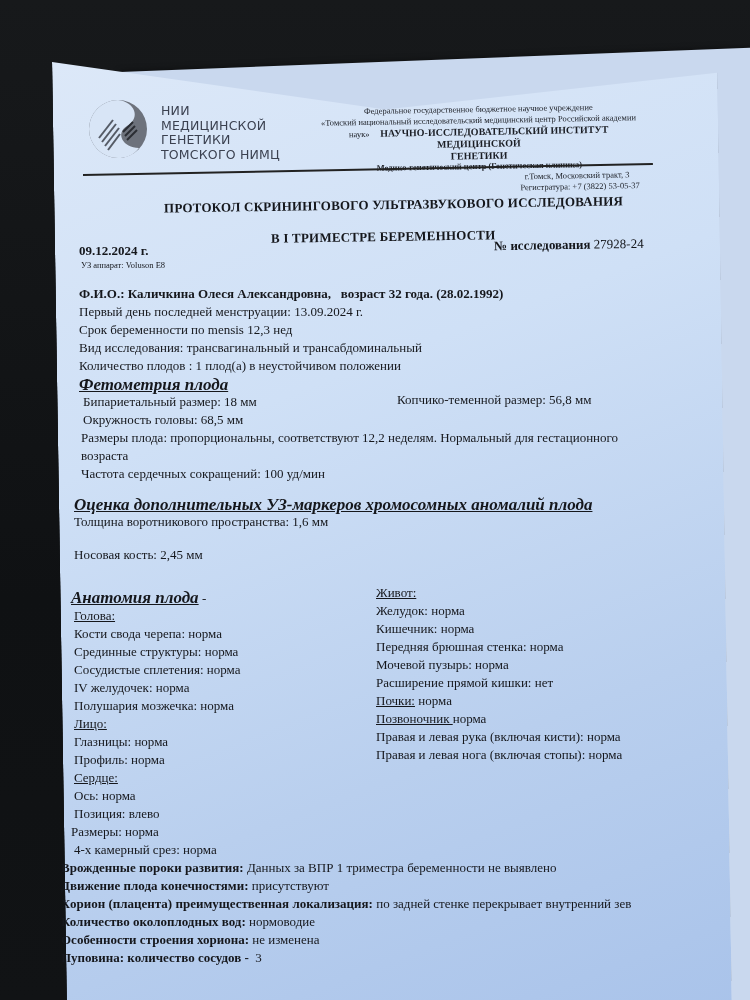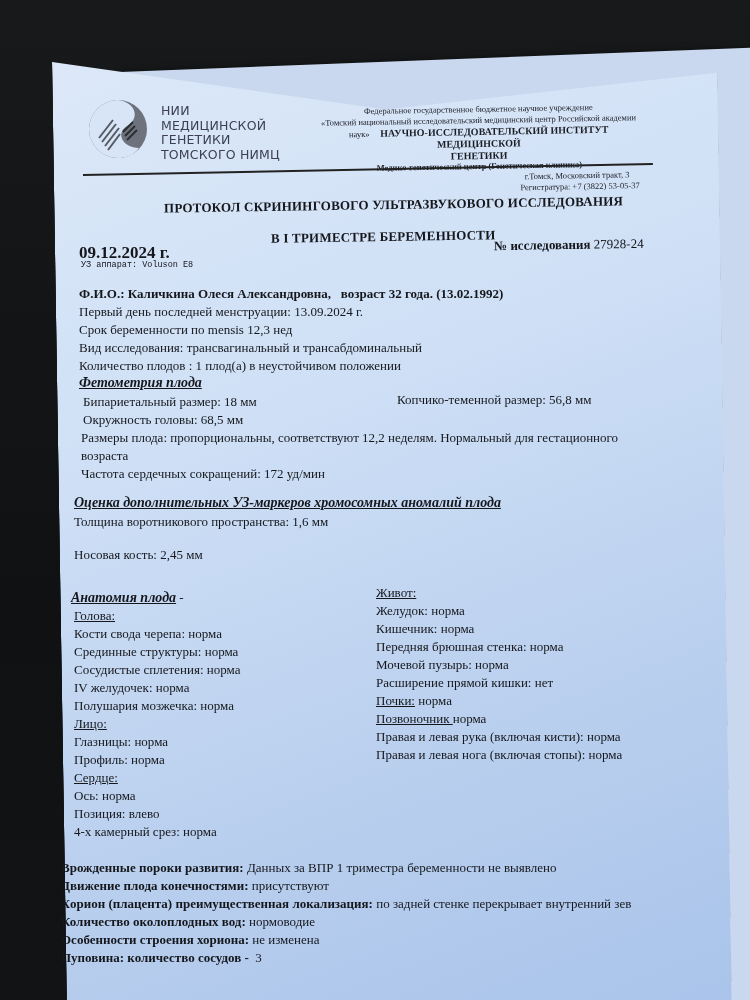--- a/index.html
+++ b/index.html
@@ -27,28 +27,28 @@
   
   .logo { position:absolute; left:78px; top:98px; width:62px; height:62px; }
   .logo-text { position:absolute; left:152px; top:104px; font-family:"DejaVu Sans", sans-serif;
     font-size:12.5px; line-height:14.5px; color:#3b4150; letter-spacing:0.2px; }
   .inst { position:absolute; left:300px; top:104px; width:340px; font-size:8.5px; line-height:11px; text-align:center; color:#1b1e25; }
   .inst .big { font-weight:bold; font-size:10px; }
   .hdr-rule { position:absolute; left:74px; top:174px; width:570px; height:1.5px; background:#222;
     transform: rotate(-1.1deg); transform-origin:left; }
 
   .title { font-weight:bold; font-size:13px; letter-spacing:0.2px; }
-  .date { font-weight:bold; font-size:17px; }
+  .date { font-weight:bold; font-size:13px; }
   .small { font-size:8.5px; }
   .study { font-size:13px; }
   .study b { font-weight:bold; }
 
   .line { font-size:13px; line-height:18px; }
   .b { font-weight:bold; }
-  .sec { font-weight:bold; font-style:italic; text-decoration:underline; font-size:14px; }
+  .sec { font-weight:bold; font-style:italic; text-decoration:underline; font-size:17px; }
   .u { text-decoration:underline; }
 </style>
 </head>
 <body>
 
 <div class="sheet-back"></div>
 <div class="sheet"></div>
 
 <div class="content">
 
@@ -84,43 +84,43 @@
     <div class="big">ГЕНЕТИКИ</div>
     <div class="b">Медико-генетический центр (Генетическая клиника)</div>
     <div style="text-align:right;padding-right:20px">г.Томск, Московский тракт, 3</div>
     <div style="text-align:right;padding-right:10px">Регистратура: +7 (3822) 53-05-37</div>
   </div>
   <div class="hdr-rule"></div>
 
   <div class="abs title" style="left:155px;top:197px;transform:rotate(-0.9deg);">ПРОТОКОЛ СКРИНИНГОВОГО УЛЬТРАЗВУКОВОГО ИССЛЕДОВАНИЯ</div>
   <div class="abs title" style="left:262px;top:229px;transform:rotate(-0.9deg);">В I ТРИМЕСТРЕ БЕРЕМЕННОСТИ</div>
   <div class="abs date" style="left:70px;top:243px;">09.12.2024 г.</div>
-  <div class="abs small" style="left:72px;top:260px;font-family:Liberation Mono, monospace;">УЗ аппарат: Voluson E8</div>
+  <div class="abs small" style="left:72px;top:260px;">УЗ аппарат: Voluson E8</div>
   <div class="abs study" style="left:485px;top:237px;transform:rotate(-0.9deg);">
     <b>№ исследования</b>
     <span>27928-24</span>
   </div>
 
   <div class="abs line" style="left:70px;top:285px;">
     <span class="b">Ф.И.О.:</span>
     <span class="b">Каличкина Олеся Александровна,</span>&nbsp;&nbsp;
-    <span class="b">возраст 32 года. (13.02.1992)</span>
+    <span class="b">возраст 32 года. (28.02.1992)</span>
   </div>
   <div class="abs line" style="left:70px;top:303px;">Первый день последней менструации: 13.09.2024 г.</div>
   <div class="abs line" style="left:70px;top:321px;">Срок беременности по mensis  12,3 нед</div>
   <div class="abs line" style="left:70px;top:339px;">Вид исследования: трансвагинальный и трансабдоминальный</div>
   <div class="abs line" style="left:70px;top:357px;">Количество плодов : 1 плод(а) в неустойчивом положении</div>
 
   <div class="abs sec" style="left:70px;top:375px;">Фетометрия плода</div>
   <div class="abs line" style="left:74px;top:393px;">Бипариетальный размер:  18 мм</div>
   <div class="abs line" style="left:388px;top:391px;">Копчико-теменной размер: 56,8 мм</div>
   <div class="abs line" style="left:74px;top:411px;">Окружность головы: 68,5 мм</div>
   <div class="abs line" style="left:72px;top:429px;">Размеры плода: пропорциональны, соответствуют  12,2 неделям. Нормальный для гестационного</div>
   <div class="abs line" style="left:72px;top:447px;">возраста</div>
-  <div class="abs line" style="left:72px;top:465px;">Частота сердечных сокращений: 172 уд/мин</div>
+  <div class="abs line" style="left:72px;top:465px;">Частота сердечных сокращений: 100 уд/мин</div>
 
   <div class="abs sec" style="left:65px;top:495px;">Оценка дополнительных УЗ-маркеров хромосомных аномалий  плода</div>
   <div class="abs line" style="left:65px;top:513px;font-family:Liberation Serif, serif;">Толщина воротникового пространства: 1,6 мм</div>
   <div class="abs line" style="left:65px;top:546px;">Носовая кость: 2,45 мм</div>
 
   <div class="abs line" style="left:62px;top:589px;">
     <span class="sec">Анатомия плода</span><span> -</span>
   </div>
   <div class="abs" style="left:65px;top:607px;">
     <div class="line u">Голова:</div>
@@ -128,20 +128,21 @@
     <div class="line">Срединные структуры: норма</div>
     <div class="line">Сосудистые сплетения: норма</div>
     <div class="line">IV желудочек: норма</div>
     <div class="line">Полушария мозжечка: норма</div>
     <div class="line u">Лицо:</div>
     <div class="line">Глазницы: норма</div>
     <div class="line">Профиль: норма</div>
     <div class="line u">Сердце:</div>
     <div class="line">Ось: норма</div>
     <div class="line">Позиция: влево</div>
+    <div class="line" style="margin-left:-3px">Размеры: норма</div>
     <div class="line">4-х камерный срез: норма</div>
   </div>
 
   <div class="abs" style="left:367px;top:584px;">
     <div class="line u">Живот:</div>
     <div class="line">Желудок: норма</div>
     <div class="line">Кишечник: норма</div>
     <div class="line">Передняя брюшная стенка: норма</div>
     <div class="line">Мочевой пузырь: норма</div>
     <div class="line">Расширение прямой кишки: нет</div>

